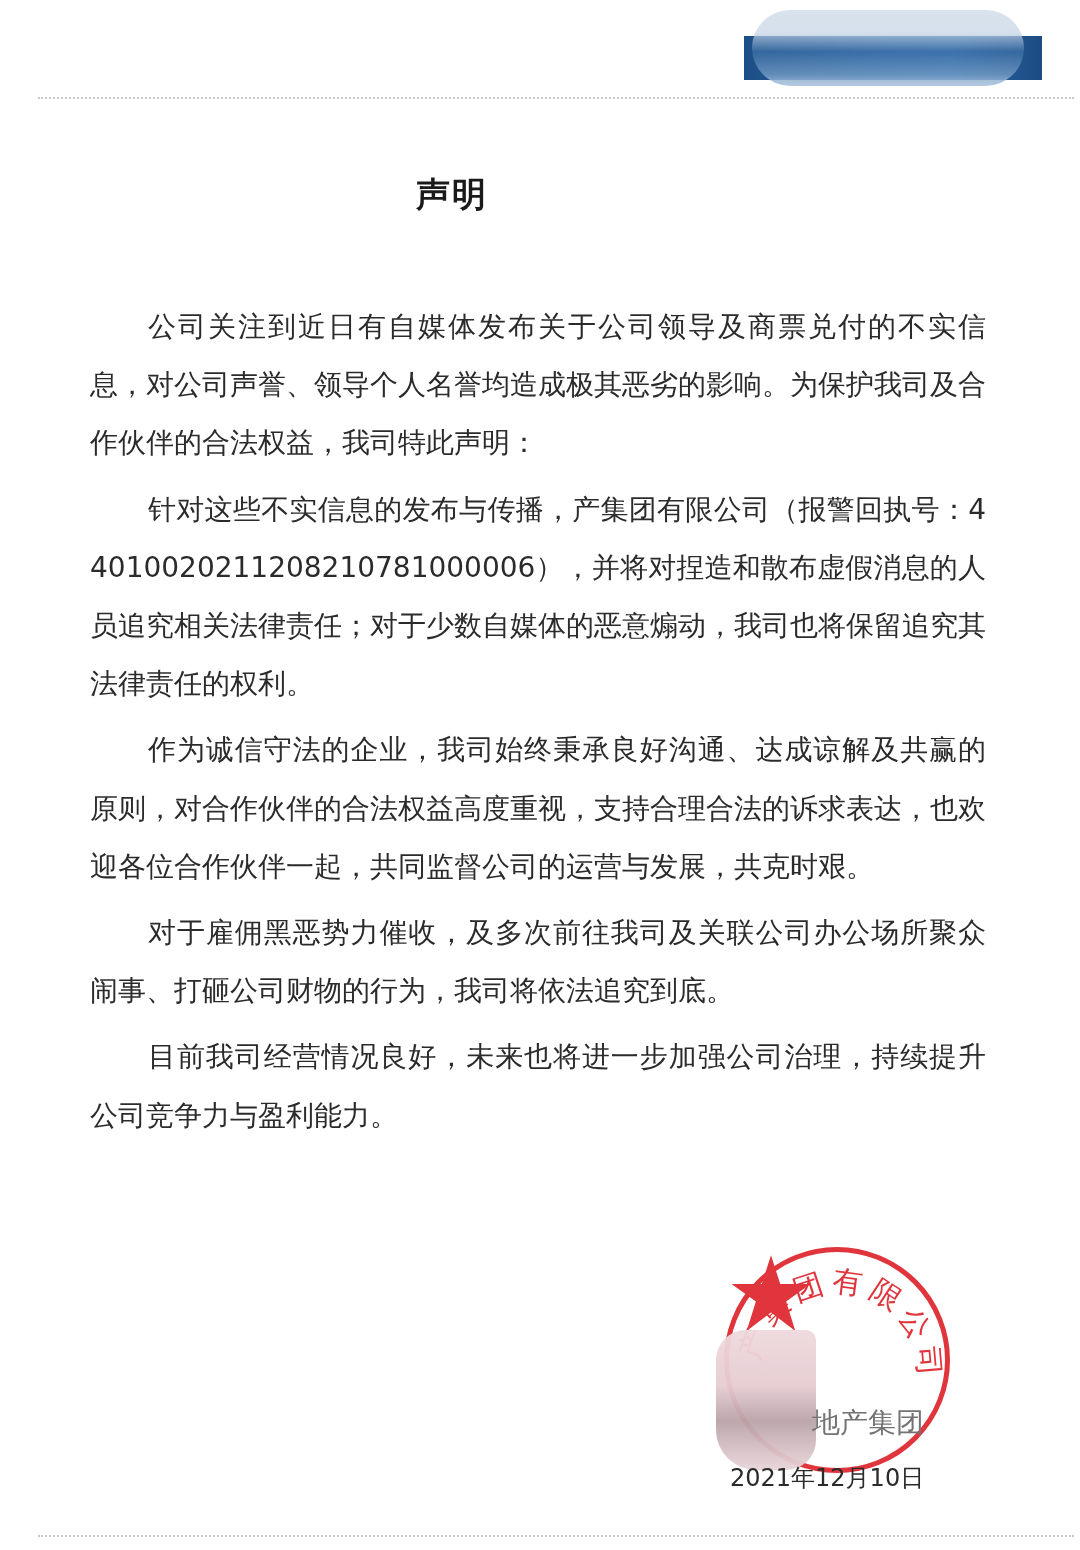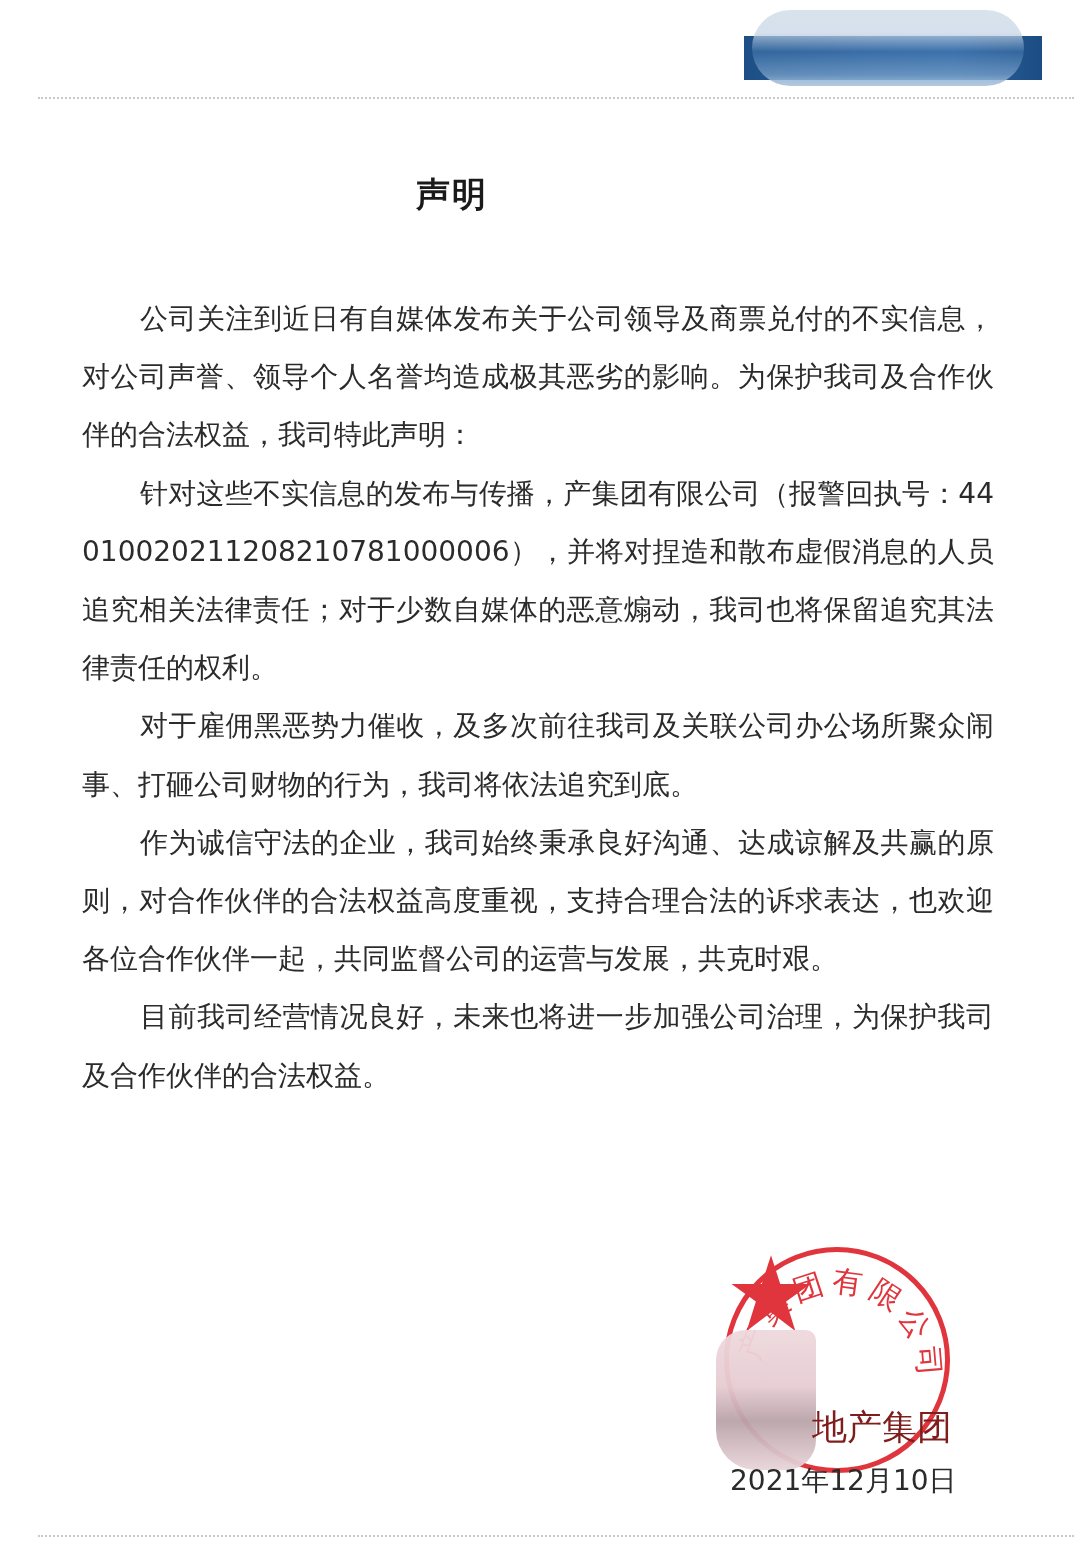--- a/index.html
+++ b/index.html
@@ -23,54 +23,54 @@
   .rule.top { top: 97px; }
   .rule.bottom { top: 1535px; }
   .title {
     position: absolute; left: 0; width: 904px; top: 172px; text-align: center;
     font-size: 34px; font-weight: bold; color: #1a1a1a; letter-spacing: 2px;
   }
   .body-text {
     position: absolute; left: 82px; top: 290px; width: 912px;
     font-size: 28px; line-height: 58.2px; color: #2b2b2b;
   }
-  .para { margin: 0; text-indent: 58px; text-align: justify; word-break: break-all; }
+  .para { margin: 8px; text-indent: 58px; text-align: justify; word-break: break-all; }
   .seal {
     position: absolute; left: 724px; top: 1247px; width: 226px; height: 226px;
     border: 5px solid #e0353d; border-radius: 50%; box-sizing: border-box;
   }
   .seal svg { position: absolute; left: 0; top: 0; }
   .seal-star { position: absolute; left: 66px; top: 66px; }
   .blur-block {
     position: absolute; left: 716px; top: 1330px; width: 100px; height: 140px;
     background: linear-gradient(180deg, #eed9dd 0%, #e6ccd2 40%, #b9a3a9 65%, #e9d5d9 100%);
     border-radius: 30px 10px 30px 40px; opacity: 0.95;
   }
   .signer {
-    position: absolute; left: 812px; top: 1404px; font-size: 35px; color: #7f1d1d;
+    position: absolute; left: 812px; top: 1404px; font-size: 28px; color: #737373;
   }
   .date {
-    position: absolute; left: 730px; top: 1462px; font-size: 28px; color: #2b2b2b;
+    position: absolute; left: 730px; top: 1462px; font-size: 24px; color: #2b2b2b;
   }
 </style>
 </head>
 <body>
 
 <div class="header-logo"></div>
 <div class="header-blur"></div>
 <div class="rule top"></div>
 
 <div class="title">声明</div>
 
 <div class="body-text">
   <p class="para">公司关注到近日有自媒体发布关于公司领导及商票兑付的不实信息，对公司声誉、领导个人名誉均造成极其恶劣的影响。为保护我司及合作伙伴的合法权益，我司特此声明：</p>
   <p class="para">针对这些不实信息的发布与传播，产集团有限公司（报警回执号：44010020211208210781000006），并将对捏造和散布虚假消息的人员追究相关法律责任；对于少数自媒体的恶意煽动，我司也将保留追究其法律责任的权利。</p>
+  <p class="para">作为诚信守法的企业，我司始终秉承良好沟通、达成谅解及共赢的原则，对合作伙伴的合法权益高度重视，支持合理合法的诉求表达，也欢迎各位合作伙伴一起，共同监督公司的运营与发展，共克时艰。</p>
   <p class="para">对于雇佣黑恶势力催收，及多次前往我司及关联公司办公场所聚众闹事、打砸公司财物的行为，我司将依法追究到底。</p>
-  <p class="para">作为诚信守法的企业，我司始终秉承良好沟通、达成谅解及共赢的原则，对合作伙伴的合法权益高度重视，支持合理合法的诉求表达，也欢迎各位合作伙伴一起，共同监督公司的运营与发展，共克时艰。</p>
-  <p class="para">目前我司经营情况良好，未来也将进一步加强公司治理，为保护我司及合作伙伴的合法权益。</p>
+  <p class="para">目前我司经营情况良好，未来也将进一步加强公司治理，持续提升公司竞争力与盈利能力。</p>
 </div>
 
 <div class="seal">
   <svg width="216" height="216" viewBox="0 0 216 216">
     <defs>
       <path id="sealArc" d="M 30,120 A 80,80 0 1,1 190,120"></path>
     </defs>
     <text font-size="30" fill="#e0353d" font-family="DejaVu Sans, sans-serif" letter-spacing="6">
       <textPath href="#sealArc" startOffset="4%">产集团有限公司</textPath>
     </text>

